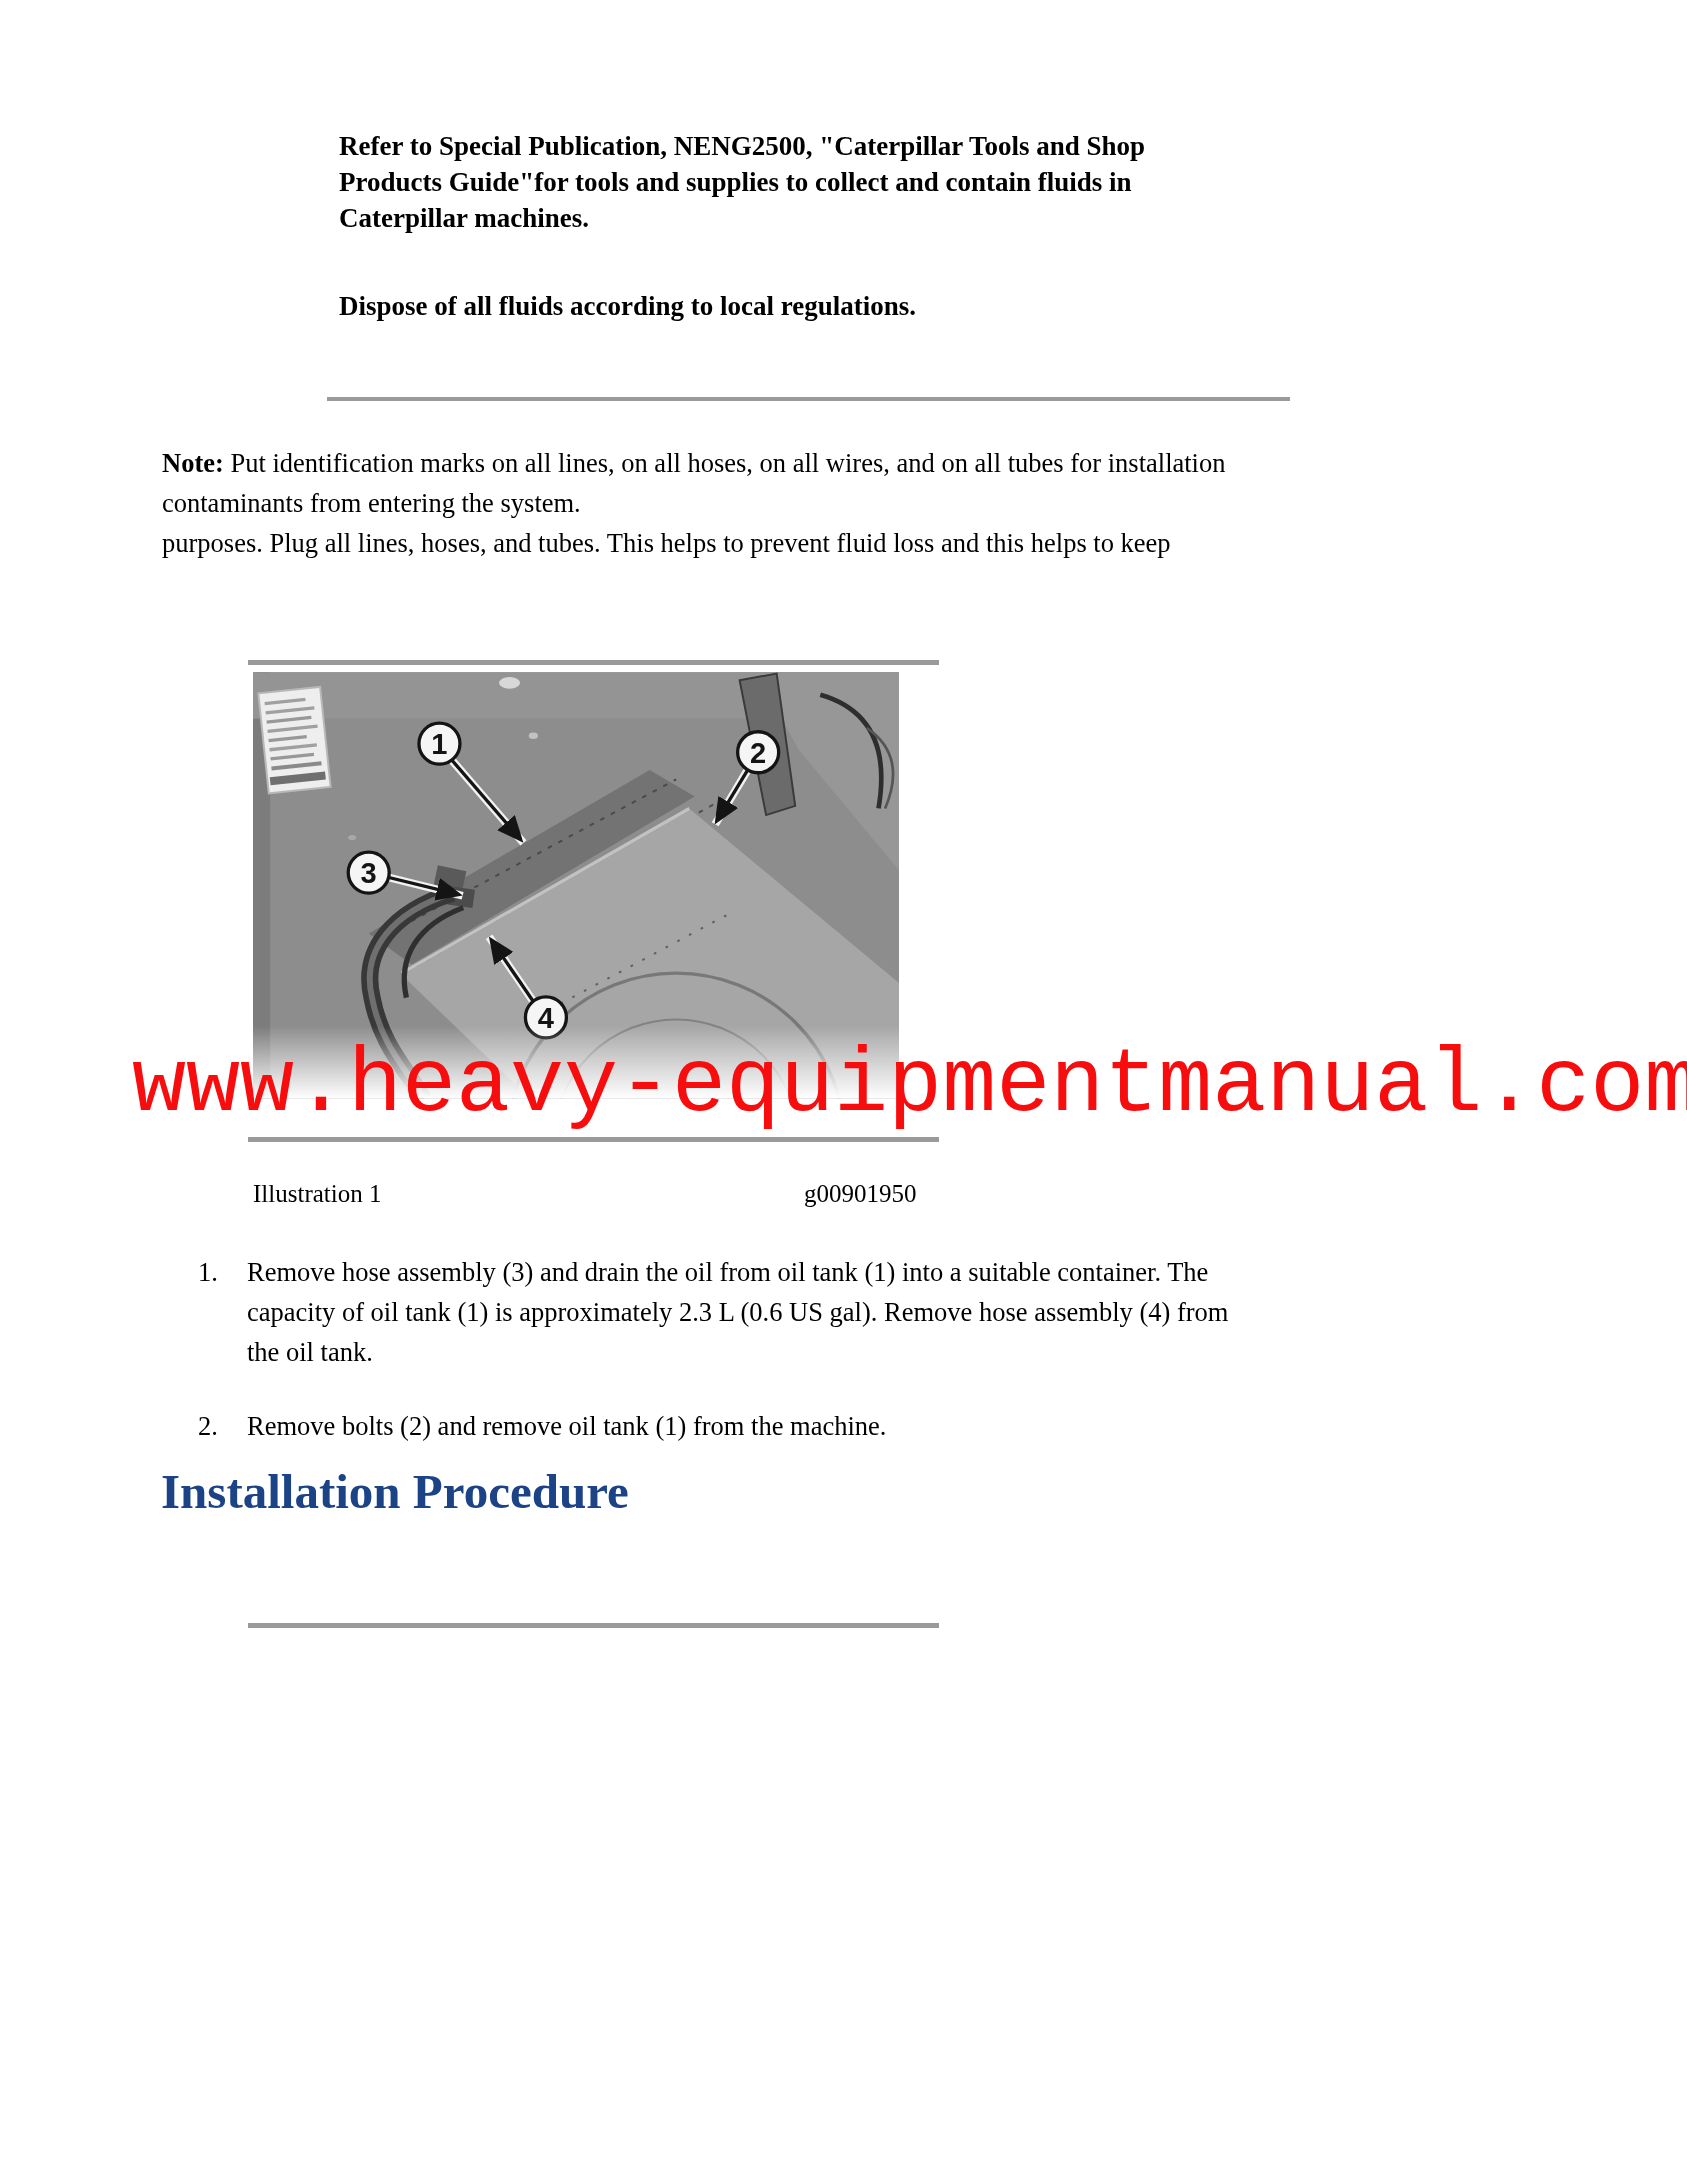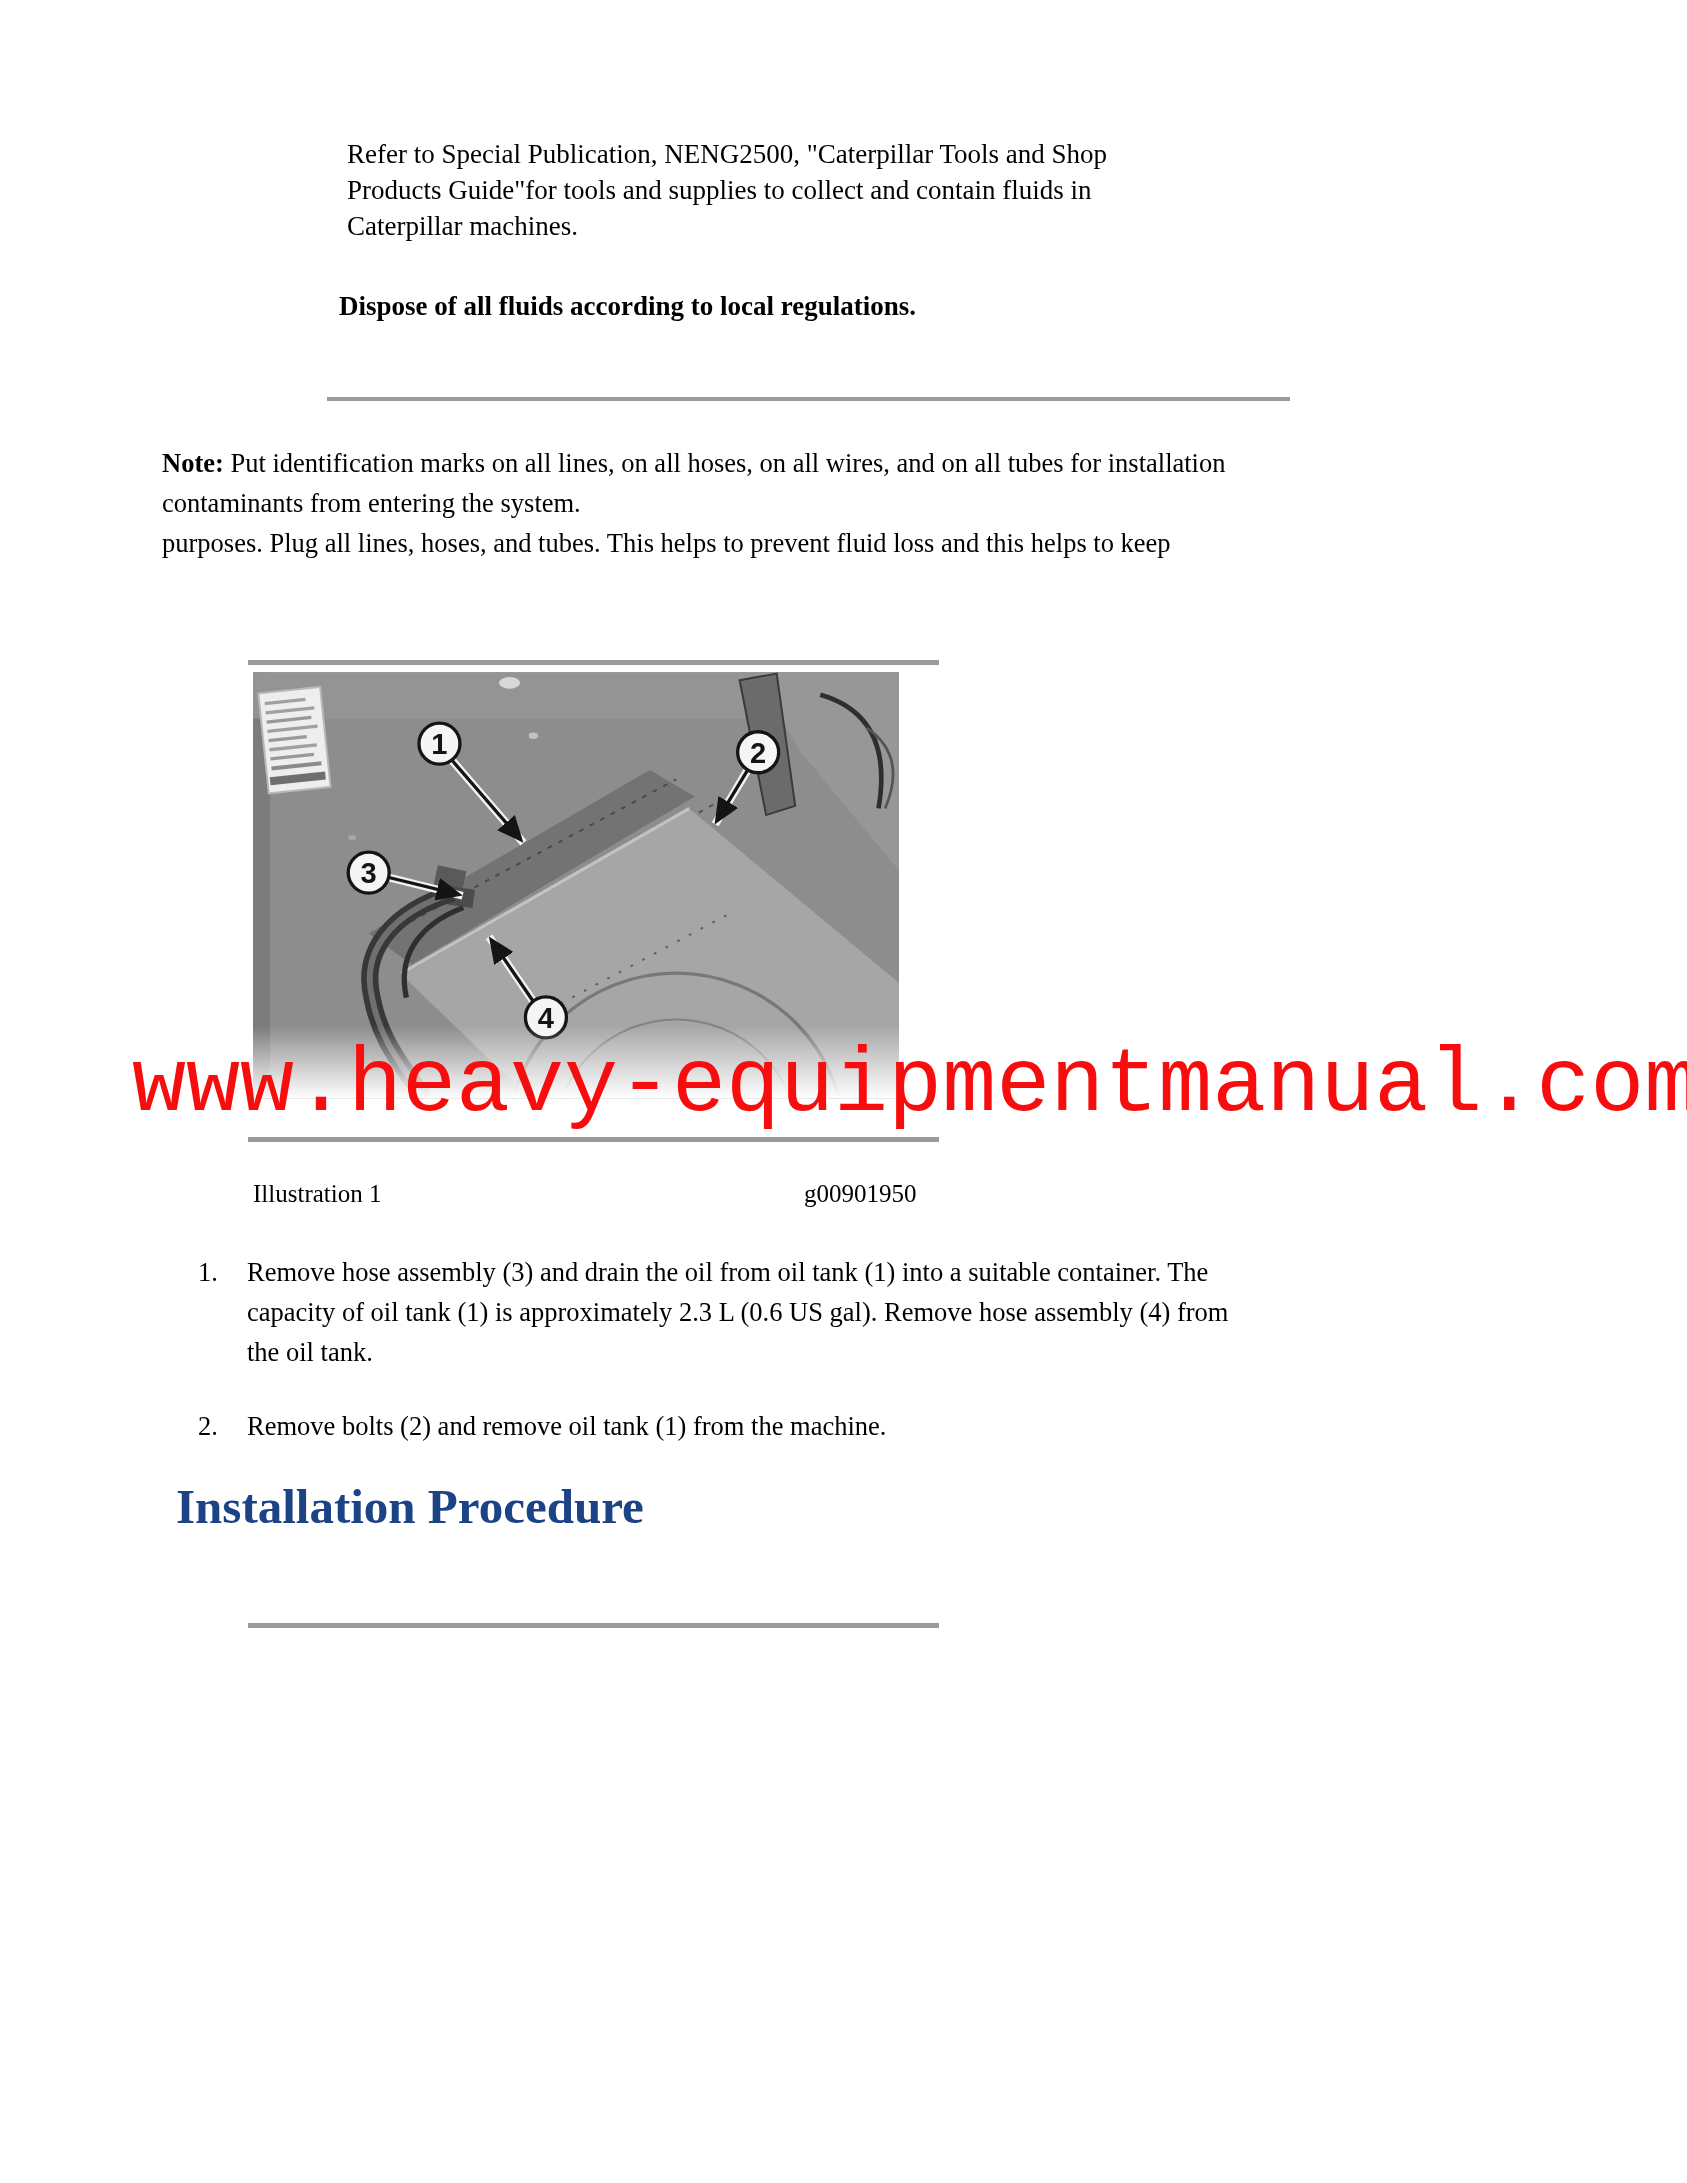--- a/index.html
+++ b/index.html
@@ -4,21 +4,21 @@
 <style>
   html,body{margin:0;padding:0;}
   body{
     width:1687px;height:2183px;position:relative;background:#ffffff;
     font-family:"Liberation Serif","DejaVu Serif",serif;color:#000;
     overflow:hidden;
   }
   .abs{position:absolute;}
   .line{white-space:nowrap;}
   
-  .intro{left:339px;top:136px;font-weight:normal;font-size:27px;line-height:36px;margin-left:8px;}
+  .intro{left:339px;top:128px;font-weight:bold;font-size:27px;line-height:36px;}
   .dispose{left:339px;top:291px;font-weight:bold;font-size:27px;}
   
   .rule{background:#9a9a9a;}
   .rule1{left:327px;top:397px;width:963px;height:4px;}
   .rule2{left:248px;top:660px;width:691px;height:4.6px;}
   .rule3{left:248px;top:1137px;width:691px;height:4.6px;}
   .rule4{left:248px;top:1623px;width:691px;height:4.6px;}
   
   .note{left:162px;top:443px;font-size:26.5px;line-height:40px;}
   .note b{font-weight:bold;margin-top:31px;}
@@ -164,16 +164,16 @@
     </div>
   </div>
   <div class="step">
     <div class="num">2.</div>
     <div>
       <div class="line">Remove bolts (2) and remove oil tank (1) from the machine.</div>
     </div>
   </div>
 </div>
 
-<h1 class="abs heading" style="margin:15px;">Installation Procedure</h1>
+<h1 class="abs heading" style="margin:0;">Installation Procedure</h1>
 
 <div class="abs rule rule4"></div>
 
 
 </body></html>

